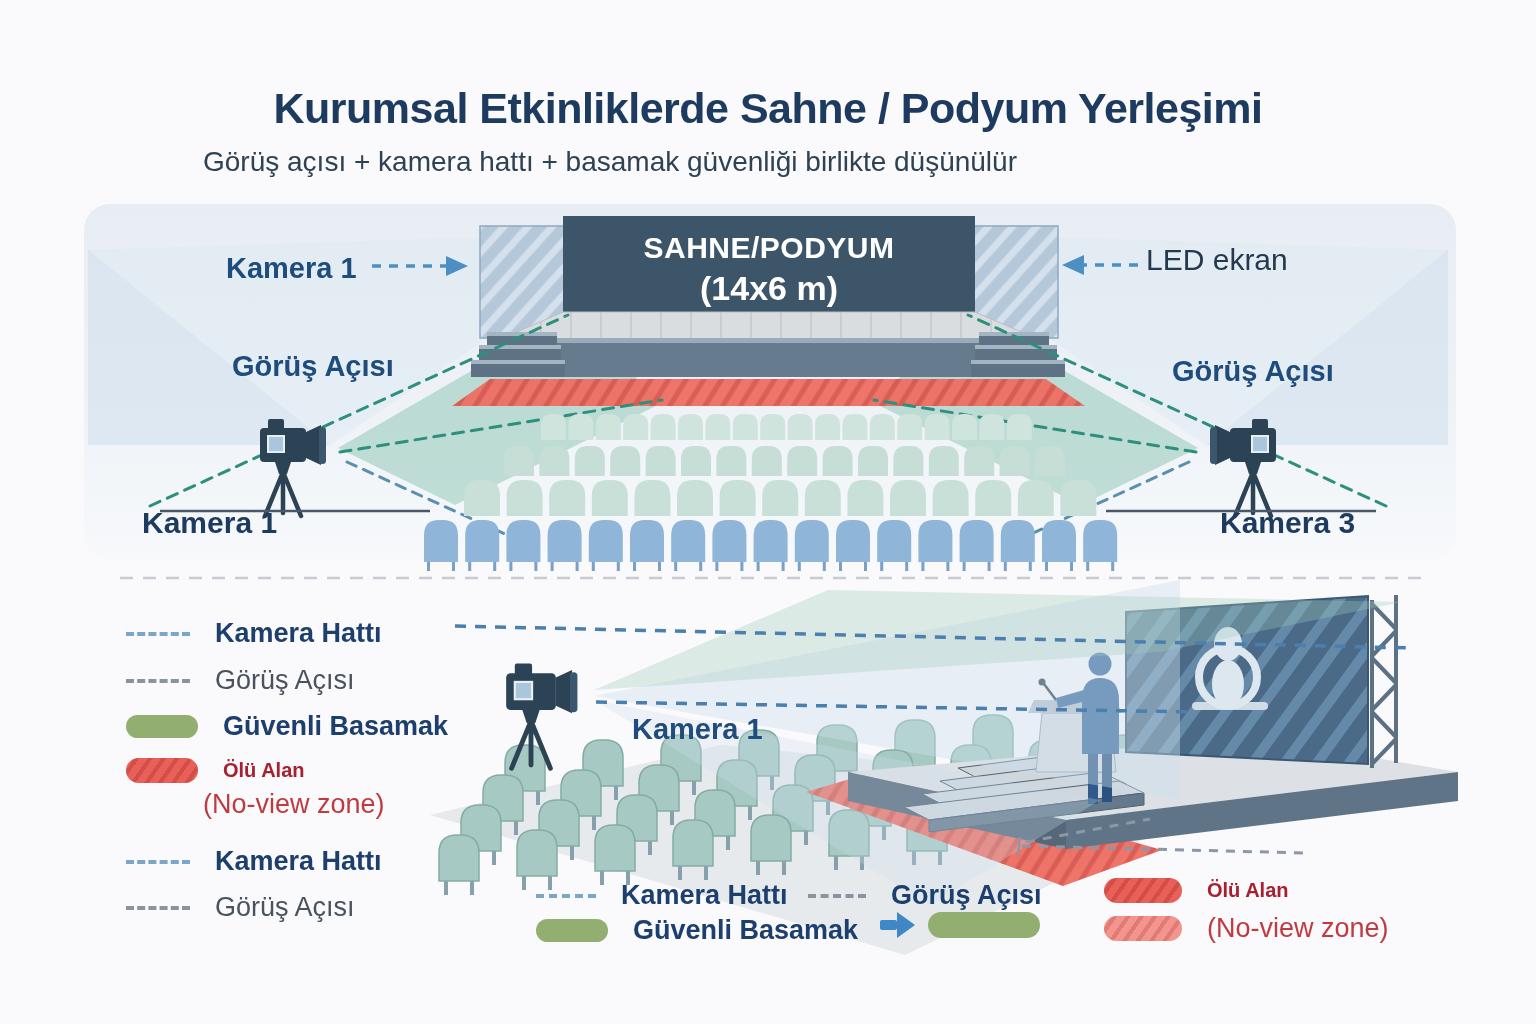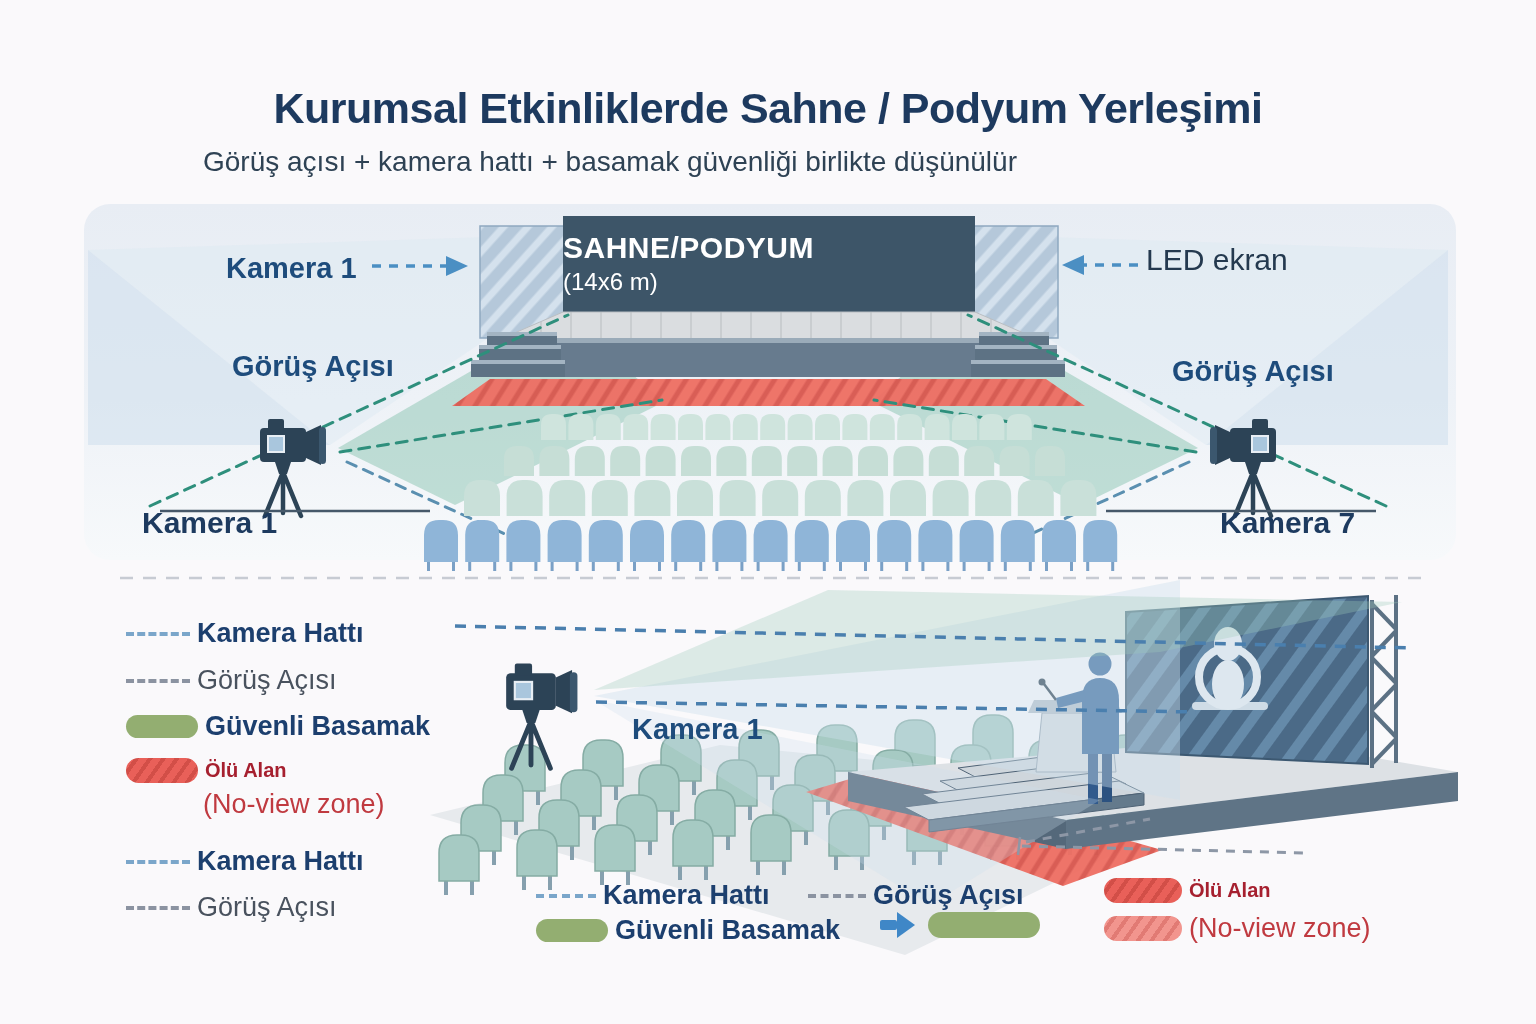--- a/index.html
+++ b/index.html
@@ -22,26 +22,26 @@
     left:84px;top:204px;width:1372px;height:356px;border-radius:26px;
     background:linear-gradient(180deg,#e8edf4 0%,#eef2f7 55%,#f7f9fb 100%);
   }
   #scene{left:0;top:0;}
   
   .lbl{white-space:nowrap;}
   .blue-bold{font-size:29px;font-weight:700;color:#1e4c7c;}
   .navy-bold{font-size:30px;font-weight:700;color:#1d3a5f;}
   .plain-navy{font-size:30px;font-weight:400;color:#24394f;}
   .stage-text{
-    left:563px;top:229px;width:412px;color:#ffffff;line-height:1.25;
+    left:563px;top:229px;width:412px;text-align:center;color:#ffffff;line-height:1.25;
   }
   .stage-text .l1{font-size:30px;font-weight:800;letter-spacing:.5px;}
-  .stage-text .l2{font-size:24px;font-weight:400;}
+  .stage-text .l2{font-size:34px;font-weight:700;}
   
-  .lrow{display:flex;align-items:center;gap:7px;}
+  .lrow{display:flex;align-items:center;gap:25px;}
   .dash{width:64px;height:0;border-top:4.5px dashed #7aa6ca;}
   .dash.gray{border-top-color:#8b93a1;}
   .txt-navy{font-size:27px;font-weight:700;color:#1c3f6e;}
   .txt-gray{font-size:27px;font-weight:400;color:#49525e;}
   .txt-red{font-size:20px;font-weight:700;color:#a6202f;}
   .txt-red-sub{font-size:27px;font-weight:400;color:#c03a40;text-align:right;}
   .sw{border-radius:13px;}
   .sw.green{width:72px;height:23px;background:#93ae71;}
   .sw.red{
     width:72px;height:25px;background:#e96059;
@@ -446,21 +446,21 @@
   <div class="abs lbl plain-navy" style="left:1146px;top:243px;">LED ekran</div>
   <div class="abs lbl blue-bold" style="left:232px;top:350px;">Görüş Açısı</div>
   <div class="abs lbl blue-bold" style="left:1172px;top:355px;">Görüş Açısı</div>
 
   <div class="abs stage-text">
     <div class="l1">SAHNE/PODYUM</div>
     <div class="l2">(14x6 m)</div>
   </div>
 
   <div class="abs lbl navy-bold" style="left:142px;top:506px;">Kamera 1</div>
-  <div class="abs lbl navy-bold" style="left:1220px;top:506px;">Kamera 7</div>
+  <div class="abs lbl navy-bold" style="left:1220px;top:506px;">Kamera 3</div>
   <div class="abs lbl blue-bold" style="left:632px;top:713px;">Kamera 1</div>
 
   <div class="abs lrow" style="left:126px;top:618px;">
     <span class="dash"></span>
     <span class="txt-navy">Kamera Hattı</span>
   </div>
   <div class="abs lrow" style="left:126px;top:665px;">
     <span class="dash gray"></span>
     <span class="txt-gray">Görüş Açısı</span>
   </div>

